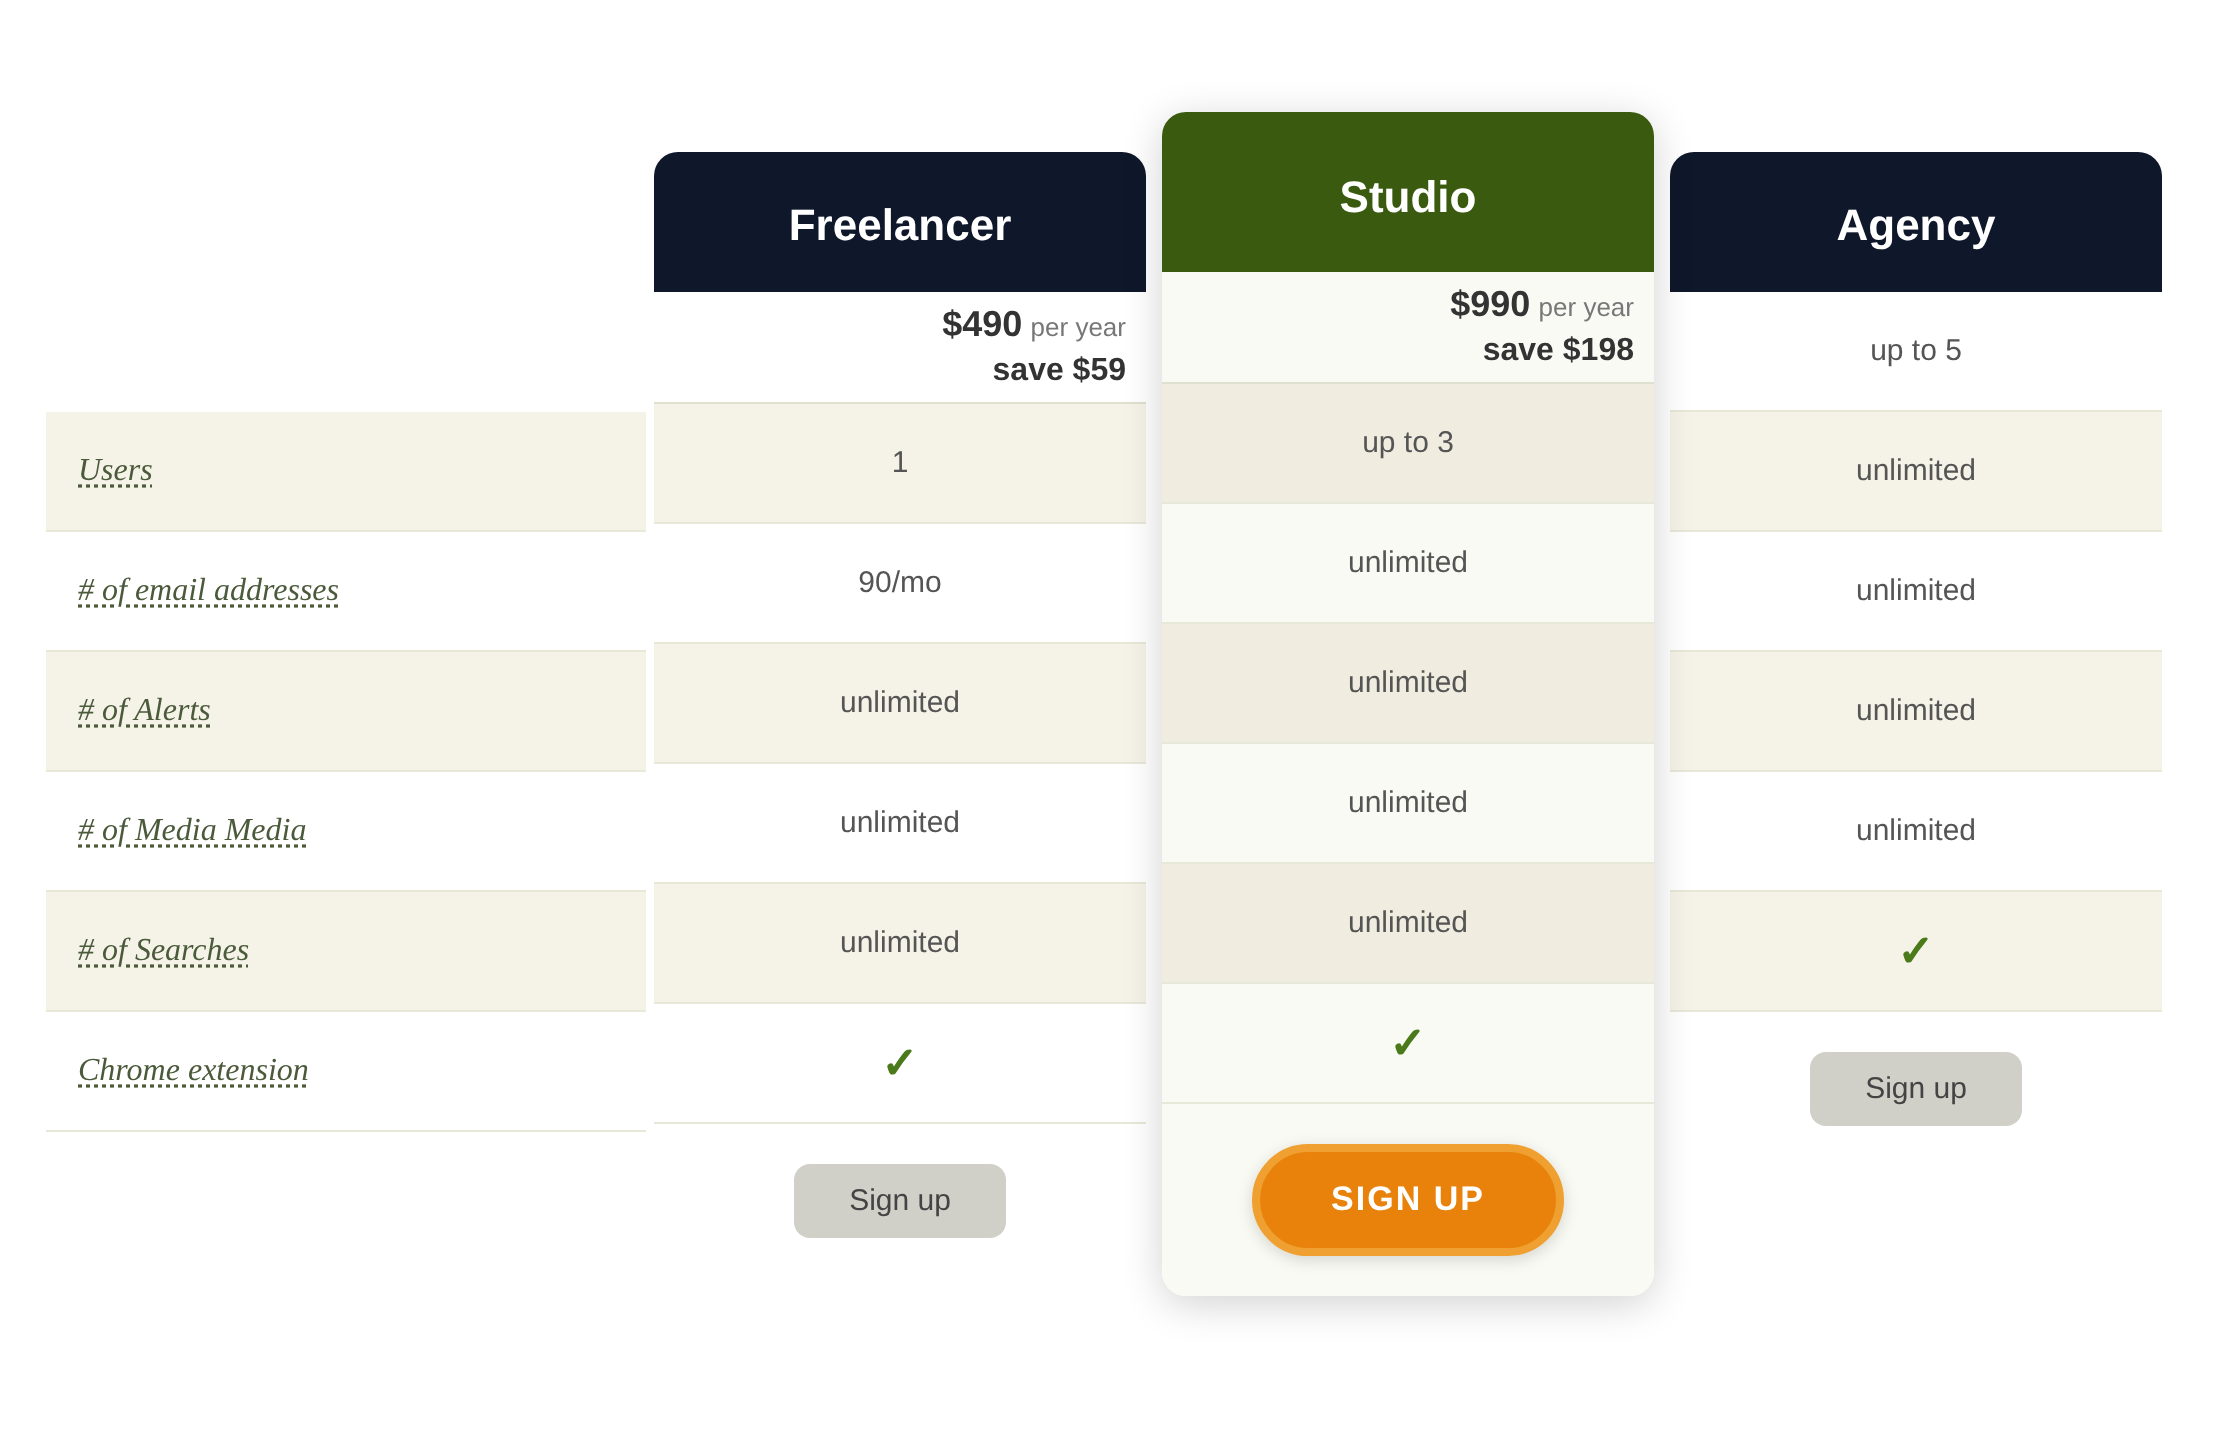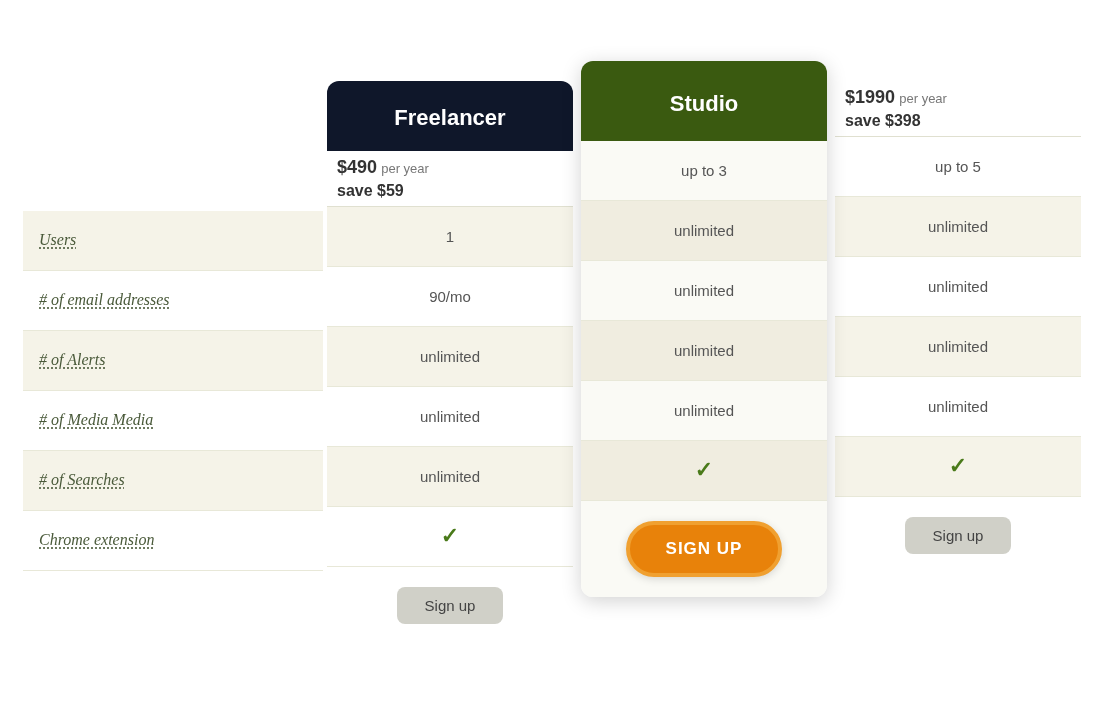--- a/index.html
+++ b/index.html
@@ -68,21 +68,21 @@
       background: #3a5a10;
       padding: 30px 28px 24px;
     }
     .plan-name {
       font-size: 22px;
       font-weight: bold;
       font-family: Arial, sans-serif;
     }
     .price-block {
       background: #fff;
-      text-align: left;
+      text-align: right;
       padding: 6px 10px;
       border-bottom: 1px solid #e0e0d0;
     }
     .price-line {
       font-size: 15px;
       color: #555;
       font-family: Arial, sans-serif;
     }
     .price-amount {
       font-size: 18px;
@@ -212,40 +212,43 @@
     </div>
     <div class="signup-cell">
       <button class="signup-btn">Sign up</button>
     </div>
   </div>
 
   <div class="plan-col studio">
     <div class="plan-header">
       <div class="plan-name">Studio</div>
     </div>
+    <div class="price-block">
+      <div class="price-line">
+        <span class="price-amount">$990</span>
+        <span class="price-period">per year</span>
+      </div>
+      <div class="save-line">save $198</div>
+    </div>
     <div class="plan-cell">up to 3</div>
     <div class="plan-cell">unlimited</div>
     <div class="plan-cell">unlimited</div>
     <div class="plan-cell">unlimited</div>
     <div class="plan-cell">unlimited</div>
     <div class="plan-cell">
       <span class="checkmark">✓</span>
     </div>
     <div class="signup-cell">
       <button class="signup-btn-featured">SIGN UP</button>
     </div>
   </div>
 
   <div class="plan-col agency">
-    <div class="price-block">
-      <div class="price-line">
-        <span class="price-amount">$1990</span>
-        <span class="price-period">per year</span>
-      </div>
-      <div class="save-line">save $398</div>
+    <div class="plan-header">
+      <div class="plan-name">Agency</div>
     </div>
     <div class="plan-cell">up to 5</div>
     <div class="plan-cell">unlimited</div>
     <div class="plan-cell">unlimited</div>
     <div class="plan-cell">unlimited</div>
     <div class="plan-cell">unlimited</div>
     <div class="plan-cell">
       <span class="checkmark">✓</span>
     </div>
     <div class="signup-cell">

